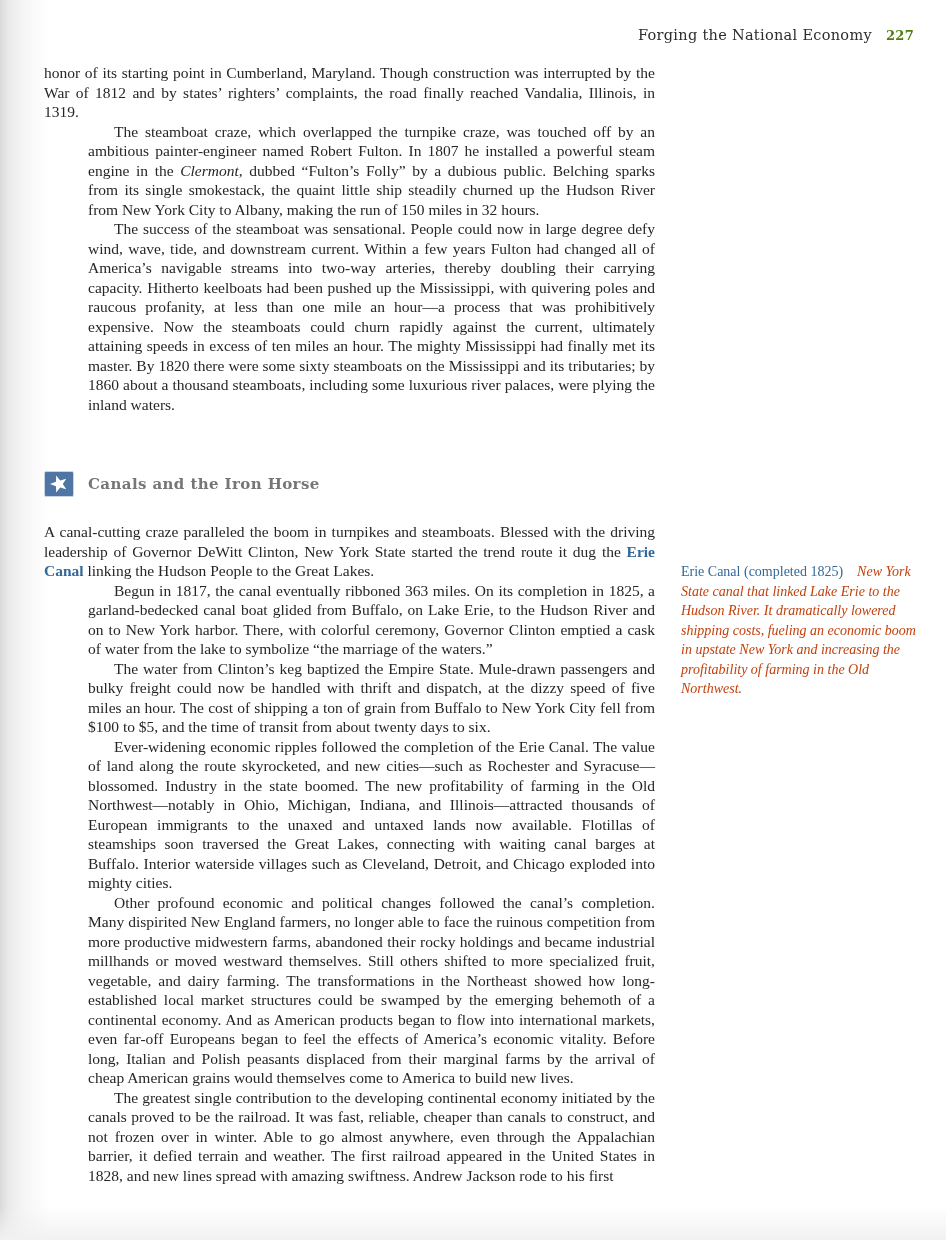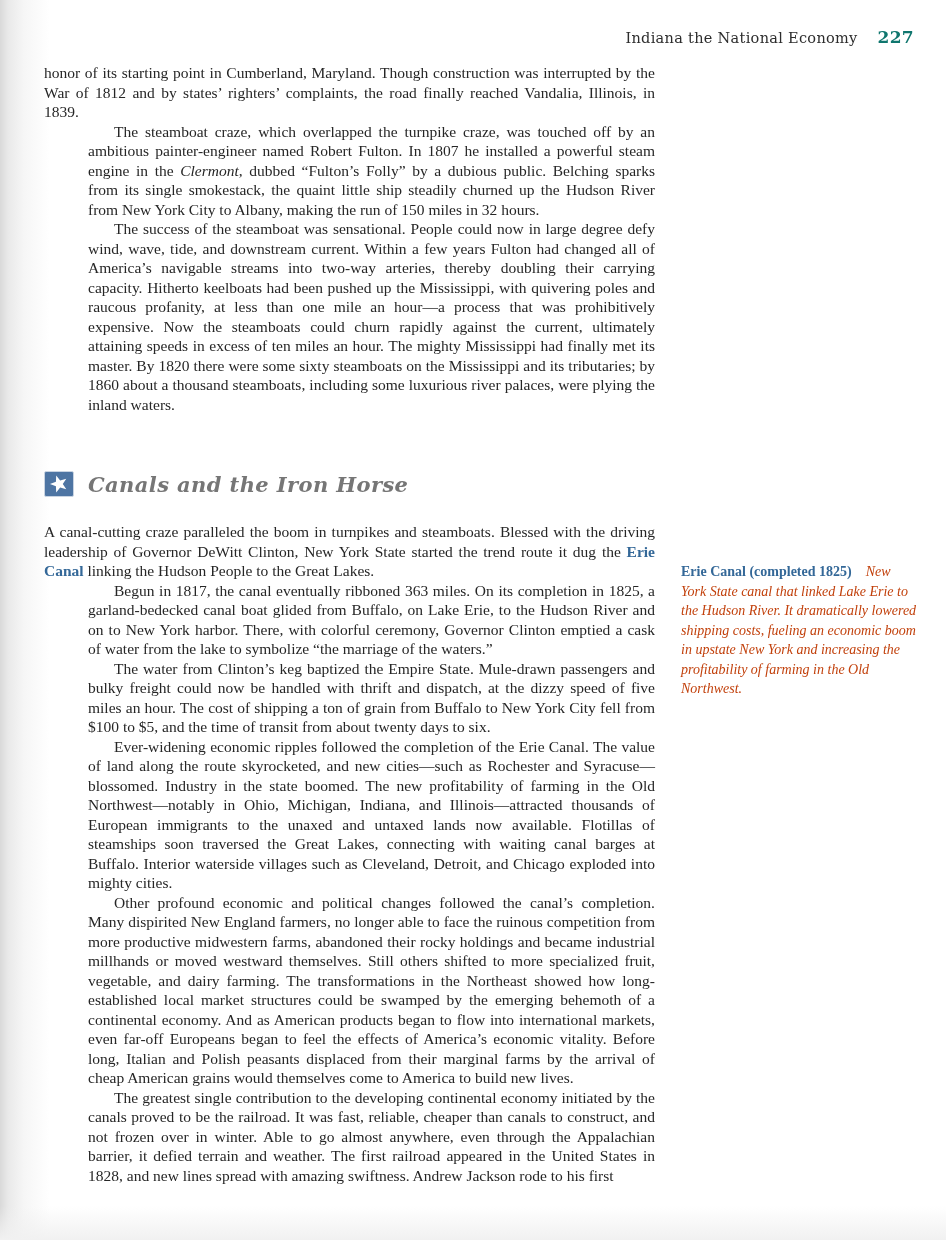--- a/index.html
+++ b/index.html
@@ -29,21 +29,21 @@
     pointer-events:none;
   }
   
   .page-header{
     position:absolute;top:27px;right:32px;
     font-family:"DejaVu Serif",serif;
     font-size:14.5px;color:#2d2d2d;letter-spacing:.3px;
     white-space:nowrap;
   }
   .page-header .page-num{
-    font-weight:bold;font-size:17px;margin-left:20px;color:#0f766e;
+    font-weight:bold;font-size:13px;margin-left:14px;color:#4d7c0f;
   }
   
   .main-col{
     position:absolute;left:44px;top:63px;width:611px;
   }
   .body-para{
     font-size:15.5px;line-height:19.5px;
     text-align:justify;
     hyphens:auto;-webkit-hyphens:auto;
     color:var(--ink);
@@ -52,50 +52,49 @@
   .body-para em{font-style:italic;}
   .key-term{color:var(--term-blue);font-weight:bold;}
   
   .section-heading{
     display:flex;align-items:center;gap:14px;
     margin-top:57px;margin-bottom:25px;
   }
   .section-heading .icon{flex:0 0 auto;display:block;line-height:0;}
   .section-title{
     font-family:"DejaVu Serif",serif;
-    font-size:21px;font-weight:bold;color:var(--heading-gray);
+    font-size:15px;font-weight:bold;color:var(--heading-gray);
     letter-spacing:.4px;
-    font-style:italic;
   }
   
   .sidebar{
     position:absolute;left:681px;top:562px;width:236px;
   }
   .glossary{
     font-size:14px;line-height:19.5px;color:#333333;text-align:left;
   }
   .glossary .term{
-    color:var(--term-blue);font-weight:bold;font-style:normal;
+    color:var(--term-blue);font-weight:normal;font-style:normal;
   }
   .glossary .definition{font-style:italic;color:#c2410c;}
 </style>
 </head>
 <body>
 
 <div class="left-shadow"></div>
 <div class="bottom-shadow"></div>
 
 <div class="page-header">
-  <span>Indiana the National Economy</span><span class="page-num">227</span>
+  <span>Forging the National Economy</span><span class="page-num">227</span>
 </div>
 
 <div class="main-col">
 
   <div>
-      <p class="body-para"><span>honor of its starting point in Cumberland, Maryland. Though construction was interrupted by the War of 1812 and by states’ righters’ complaints, the road finally reached Vandalia, Illinois, in 1839.</span></p>
+      <p class="body-para"><span>honor of its starting point in Cumberland, Maryland. Though construction was interrupted by the War of 1812 and by states’ righters’ complaints, the road finally reached Vandalia, Illinois, in 1319.</span></p>
       <p class="body-para indent"><span>The steamboat craze, which overlapped the turnpike craze, was touched off by an ambitious painter-engineer named Robert Fulton. In 1807 he installed a powerful steam engine in the </span><em>Clermont</em><span>, dubbed “Fulton’s Folly” by a dubious public. Belching sparks from its single smokestack, the quaint little ship steadily churned up the Hudson River from New York City to Albany, making the run of 150 miles in 32 hours.</span></p>
       <p class="body-para indent"><span>The success of the steamboat was sensational. People could now in large degree defy wind, wave, tide, and downstream current. Within a few years Fulton had changed all of America’s navigable streams into two-way arteries, thereby doubling their carrying capacity. Hitherto keelboats had been pushed up the Mississippi, with quivering poles and raucous profanity, at less than one mile an hour—a process that was prohibitively expensive. Now the steamboats could churn rapidly against the current, ultimately attaining speeds in excess of ten miles an hour. The mighty Mississippi had finally met its master. By 1820 there were some sixty steamboats on the Mississippi and its tributaries; by 1860 about a thousand steamboats, including some luxurious river palaces, were plying the inland waters.</span></p>
     </div>
 
   <div class="section-heading">
     <span class="icon">
       <svg width="30" height="26" viewBox="0 0 30 26" xmlns="http://www.w3.org/2000/svg">
         <rect x="0.5" y="0.5" width="29" height="25" rx="1.5" fill="var(--accent-blue)" stroke="#c9d4e2" stroke-width="1"></rect>
         <g transform="rotate(-18 15 13)">
           <path d="M15,4 L17.23,9.93 L23.56,10.22 L18.61,14.17 L20.29,20.28 L15,16.8 L9.71,20.28 L11.39,14.17 L6.44,10.22 L12.77,9.93 Z" fill="#ffffff"></path>

